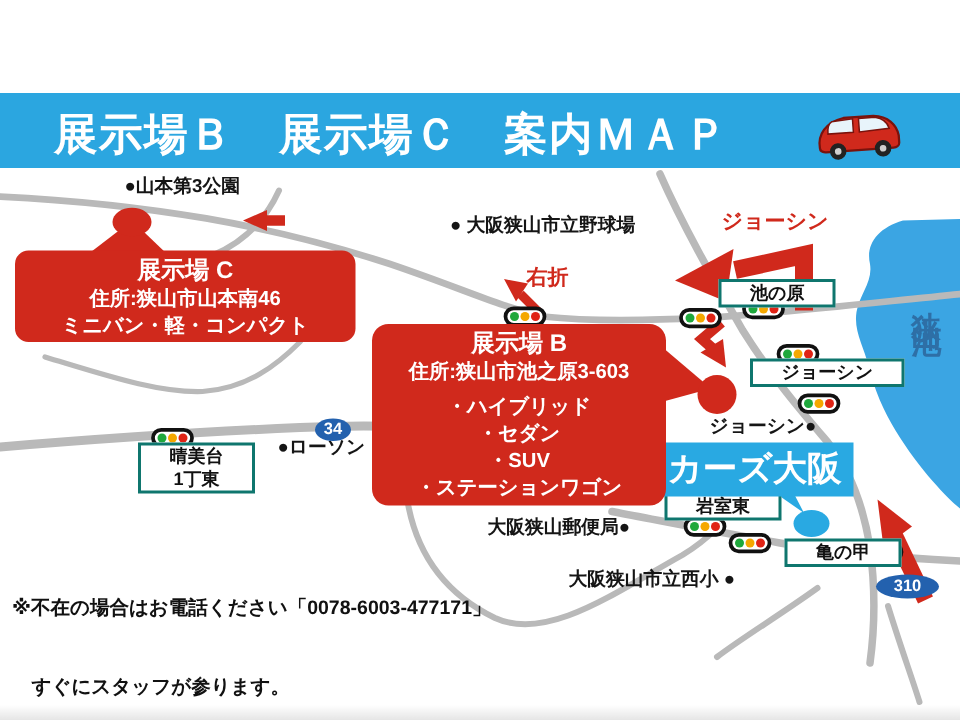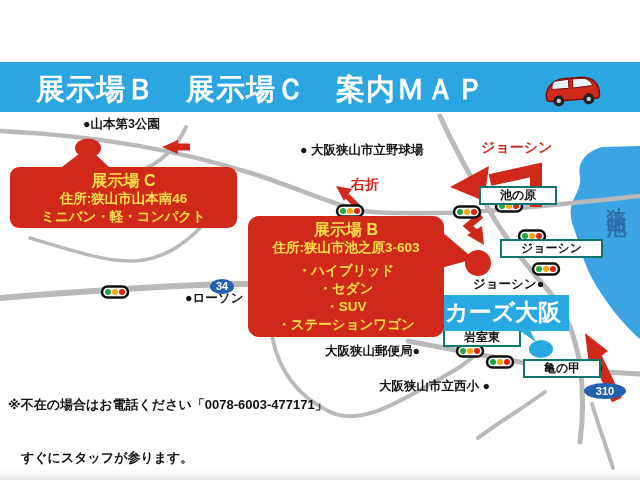--- a/index.html
+++ b/index.html
@@ -13,21 +13,21 @@
   #page-title{left:36px;top:70px;width:520px;height:36px;color:#fff;font-size:29px;font-weight:bold;
     letter-spacing:1px;white-space:nowrap;}
   
   .poi{color:#151515;font-size:12.5px;font-weight:bold;white-space:nowrap;}
   .red-note{color:#D0291C;font-size:14px;font-weight:bold;white-space:nowrap;}
   .sign{background:#fff;border:2px solid #0f766e;color:#111;font-size:12px;font-weight:bold;
     padding:0 19px;white-space:nowrap;line-height:15px;}
   .badge{background:#2361AE;color:#fff;font-size:11px;font-weight:bold;border-radius:50%;
     text-align:center;}
   
-  .callout{background:#D0291C;color:#fde047;text-align:center;font-weight:bold;}
+  .callout{background:#D0291C;color:#ffffff;text-align:center;font-weight:bold;}
   #site-c-box{left:10px;top:167px;width:227px;height:61px;border-radius:9px;padding-top:5px;box-sizing:border-box;}
   #site-b-box{left:248px;top:216px;width:196px;height:121px;border-radius:11px;padding-top:5px;box-sizing:border-box;}
   .co-title{font-size:16px;line-height:18px;}
   .co-line{font-size:13.5px;line-height:18px;}
   .co-veh{font-size:13.5px;line-height:18px;text-align:center;}
   #site-b-box .co-veh-list{margin-top:5px;}
   
   #dealer-box{left:437px;top:295px;background:#29A9E2;color:#fff;font-size:23px;font-weight:bold;
     padding:2px 8px 3px 8px;white-space:nowrap;}
   
@@ -164,20 +164,24 @@
   <div class="abs poi" style="left:185px;top:290px;">●ローソン</div>
   <div class="abs poi" style="left:473px;top:276px;">ジョーシン●</div>
   <div class="abs poi" style="left:325px;top:343px;">大阪狭山郵便局●</div>
   <div class="abs poi" style="left:379px;top:378px;">大阪狭山市立西小 ●</div>
 
   <div class="abs red-note" style="left:481px;top:139px;">ジョーシン</div>
   <div class="abs red-note" style="left:351px;top:176px;">右折</div>
 
   <div class="abs sign" style="left:479px;top:186px;">池の原</div>
   <div class="abs sign" style="left:500px;top:239px;">ジョーシン</div>
+  <div class="abs sign" style="left:92px;top:295px;text-align:center;">
+    <div>晴美台</div>
+    <div>1丁東</div>
+  </div>
   <div class="abs sign" style="left:443px;top:328px;">岩室東</div>
   <div class="abs sign" style="left:523px;top:359px;">亀の甲</div>
 
   <div class="abs badge" style="left:210px;top:279px;width:24px;height:15px;line-height:15px;">34</div>
   <div class="abs badge" style="left:584px;top:383px;width:42px;height:16px;line-height:16px;text-align:center;">310</div>
 
   <div class="abs" id="lake-label">狭山池</div>
 
   <div class="abs" id="dealer-box">カーズ大阪</div>
 

